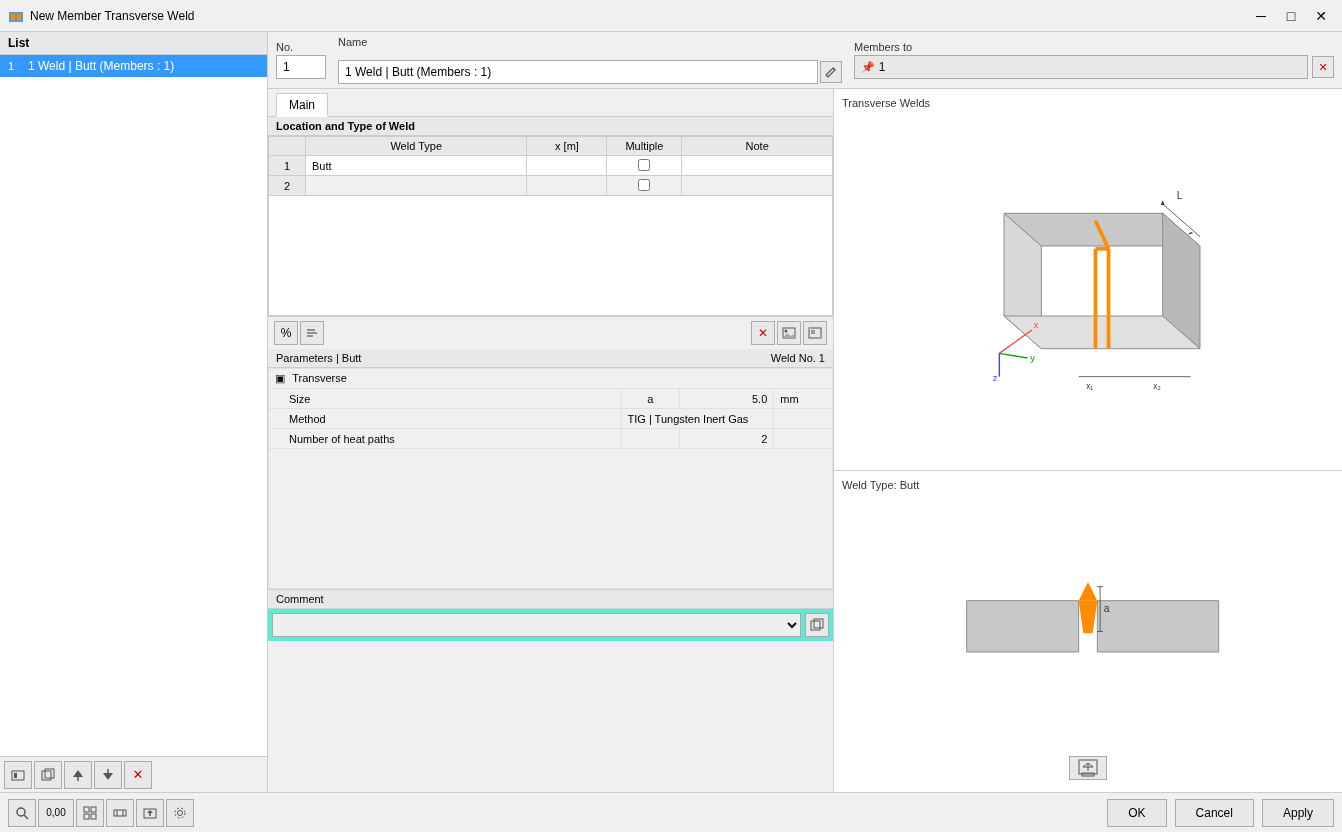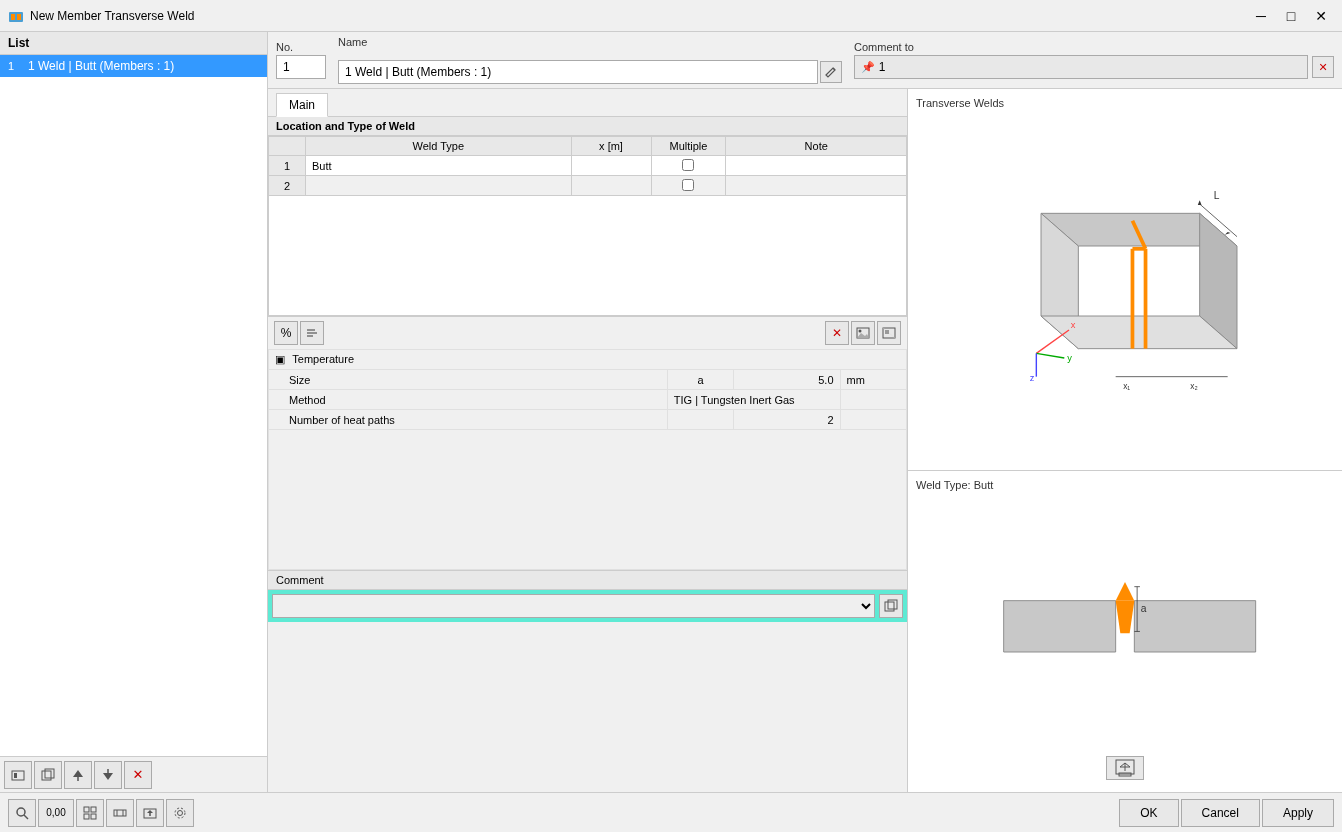--- a/index.html
+++ b/index.html
@@ -130,21 +130,21 @@
 
     
     .middle-area {
       display: flex;
       flex: 1;
       overflow: hidden;
     }
 
     
     .form-panel {
-      width: 640px;
+      width: 566px;
       display: flex;
       flex-direction: column;
       border-right: 1px solid #ccc;
       overflow: hidden;
     }
 
     
     .tab-bar {
       background: #f0f0f0;
       display: flex;
@@ -306,21 +306,21 @@
     .bottom-bar {
       height: 40px;
       background: #f0f0f0;
       border-top: 1px solid #ccc;
       display: flex;
       align-items: center;
       justify-content: space-between;
       padding: 0 8px;
     }
     .bottom-left { display: flex; gap: 2px; align-items: center; }
-    .bottom-right { display: flex; gap: 2px; align-items: center; }
+    .bottom-right { display: flex; gap: 8px; align-items: center; }
     .bottom-btn {
       height: 28px; padding: 0 20px;
       border: 1px solid #aaa; background: #e8e8e8;
       cursor: pointer; font-size: 12px;
     }
     .bottom-tool-btn {
       width: 28px; height: 28px; border: 1px solid #aaa; background: #e8e8e8;
       cursor: pointer; display: flex; align-items: center; justify-content: center;
       font-size: 13px;
     }
@@ -416,21 +416,21 @@
             <input type="text" class="name-field" style="flex: 1 1 0%; border: 1px solid rgb(170, 170, 170); padding: 2px 6px; height: 24px; font-size: 12px;" value="1 Weld | Butt (Members : 1)">
             <button class="header-edit-btn">
               <svg width="14" height="14" viewBox="0 0 14 14">
                   <path d="M2 10 L9 3 L11 5 L4 12 Z" fill="none" stroke="#555" stroke-width="1.2"></path>
                   <line x1="9" y1="3" x2="11" y2="5" stroke="#555" stroke-width="1.2"></line>
                 </svg>
             </button>
           </div>
         </div>
         <div class="header-group" style="flex:1;">
-          <span class="header-label">Comment to</span>
+          <span class="header-label">Members to</span>
           <div class="assigned-row">
             <div class="assigned-value" style="flex:1;">
               <span style="font-size:11px;">📌</span>
               <span>1</span>
             </div>
             <button class="assigned-clear-btn" style="color:#c00;">✕</button>
           </div>
         </div>
       </div>
 
@@ -497,27 +497,31 @@
               <button class="toolbar-btn">
                 <svg width="14" height="14" viewBox="0 0 14 14">
                     <rect x="1" y="2" width="12" height="10" fill="none" stroke="#555" stroke-width="1"></rect>
                     <line x1="1" y1="2" x2="13" y2="12" stroke="#ddd" stroke-width="0.5"></line>
                     <rect x="3" y="4" width="4" height="4" fill="#999"></rect>
                   </svg>
               </button>
             </div>
           </div>
 
+          <div class="params-header">
+            <span>Parameters | Butt</span>
+            <span>Weld No. 1</span>
+          </div>
 
           <table class="params-table">
             <tbody>
               <tr class="section-row">
                 <td colspan="4" style="background:#f0f0f0;">
                   <span class="collapse-btn">▣</span>
-                  <span>Temperature</span>
+                  <span>Transverse</span>
                 </td>
               </tr>
               <tr>
                 <td class="label-col">Size</td>
                 <td style="width:50px; text-align:center;">a</td>
                 <td class="value-col" style="text-align:right; cursor:pointer;">5.0</td>
                 <td class="unit-col">mm</td>
               </tr>
               <tr>
                 <td class="label-col">Method</td>

